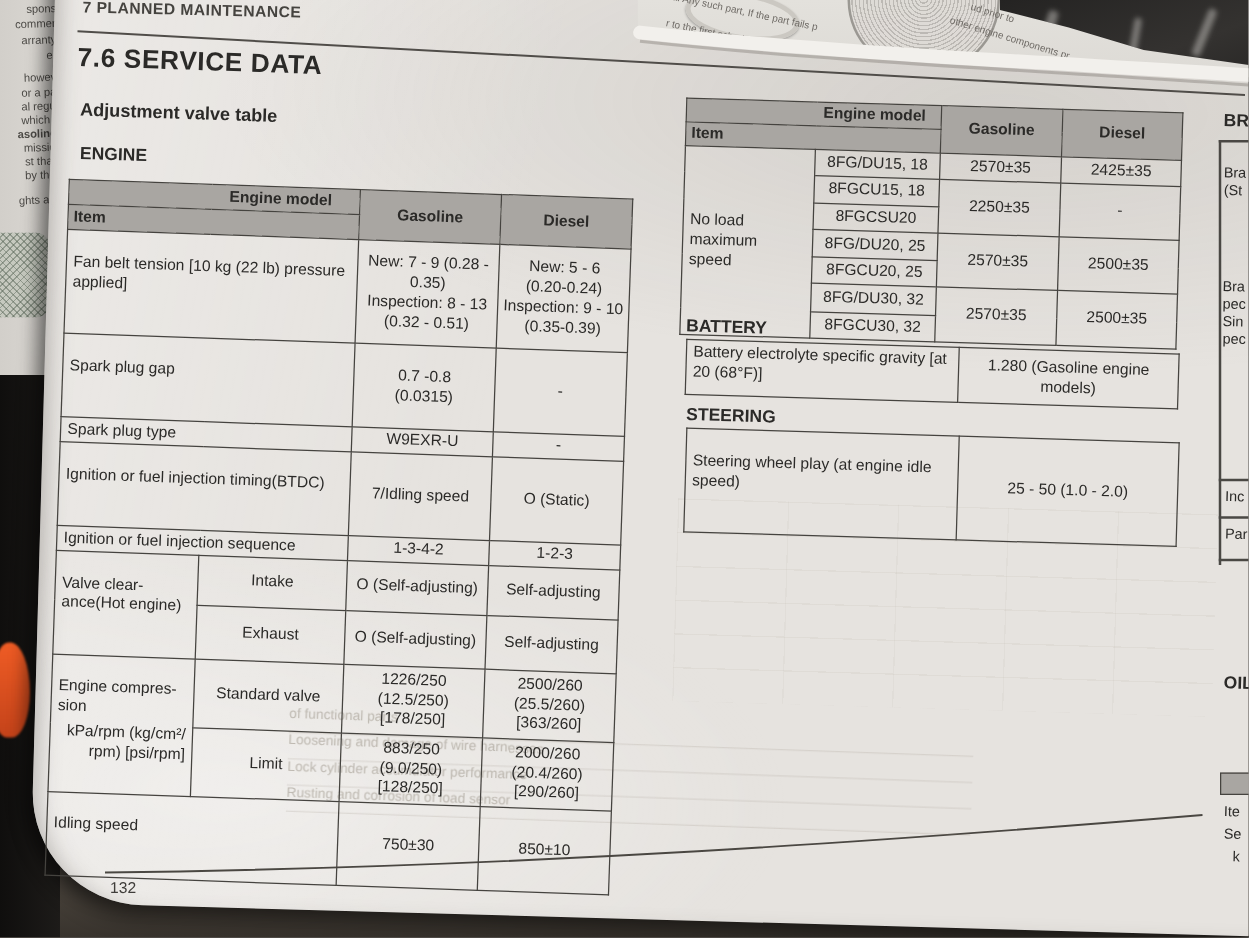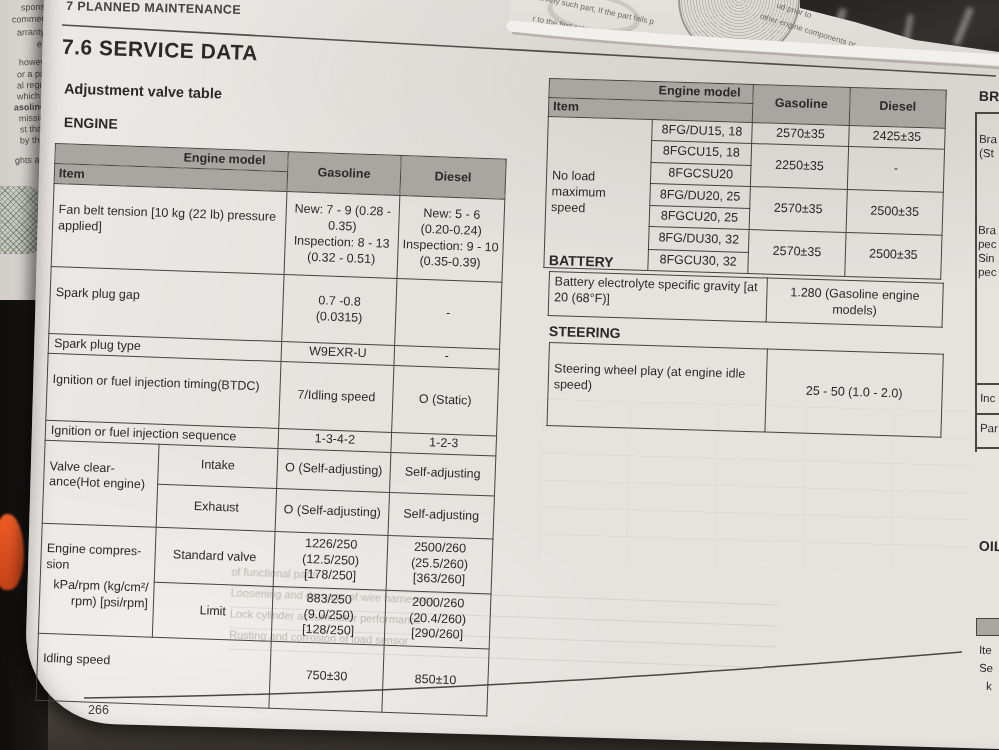--- a/index.html
+++ b/index.html
@@ -375,15 +375,15 @@
   <span class="rc-frag rc-s" style="left:978px;top:252px">Sin</span>
   <span class="rc-frag rc-s" style="left:978px;top:266px">pec</span>
   <span class="rc-frag rc-s" style="left:980px;top:392px">Inc</span>
   <span class="rc-frag rc-s" style="left:980px;top:422px">Par</span>
   <span class="rc-frag rc-b" style="left:979px;top:538px">OIL</span>
   <div class="abs" id="rc-bar"></div>
   <span class="rc-frag rc-s" style="left:979px;top:644px">Ite</span>
   <span class="rc-frag rc-s" style="left:979px;top:662px">Se</span>
   <span class="rc-frag rc-s" style="left:986px;top:680px">k</span>
 
-  <div class="abs" id="page-number">266</div>
+  <div class="abs" id="page-number">132</div>
 
 </div>
 
 </body></html>

